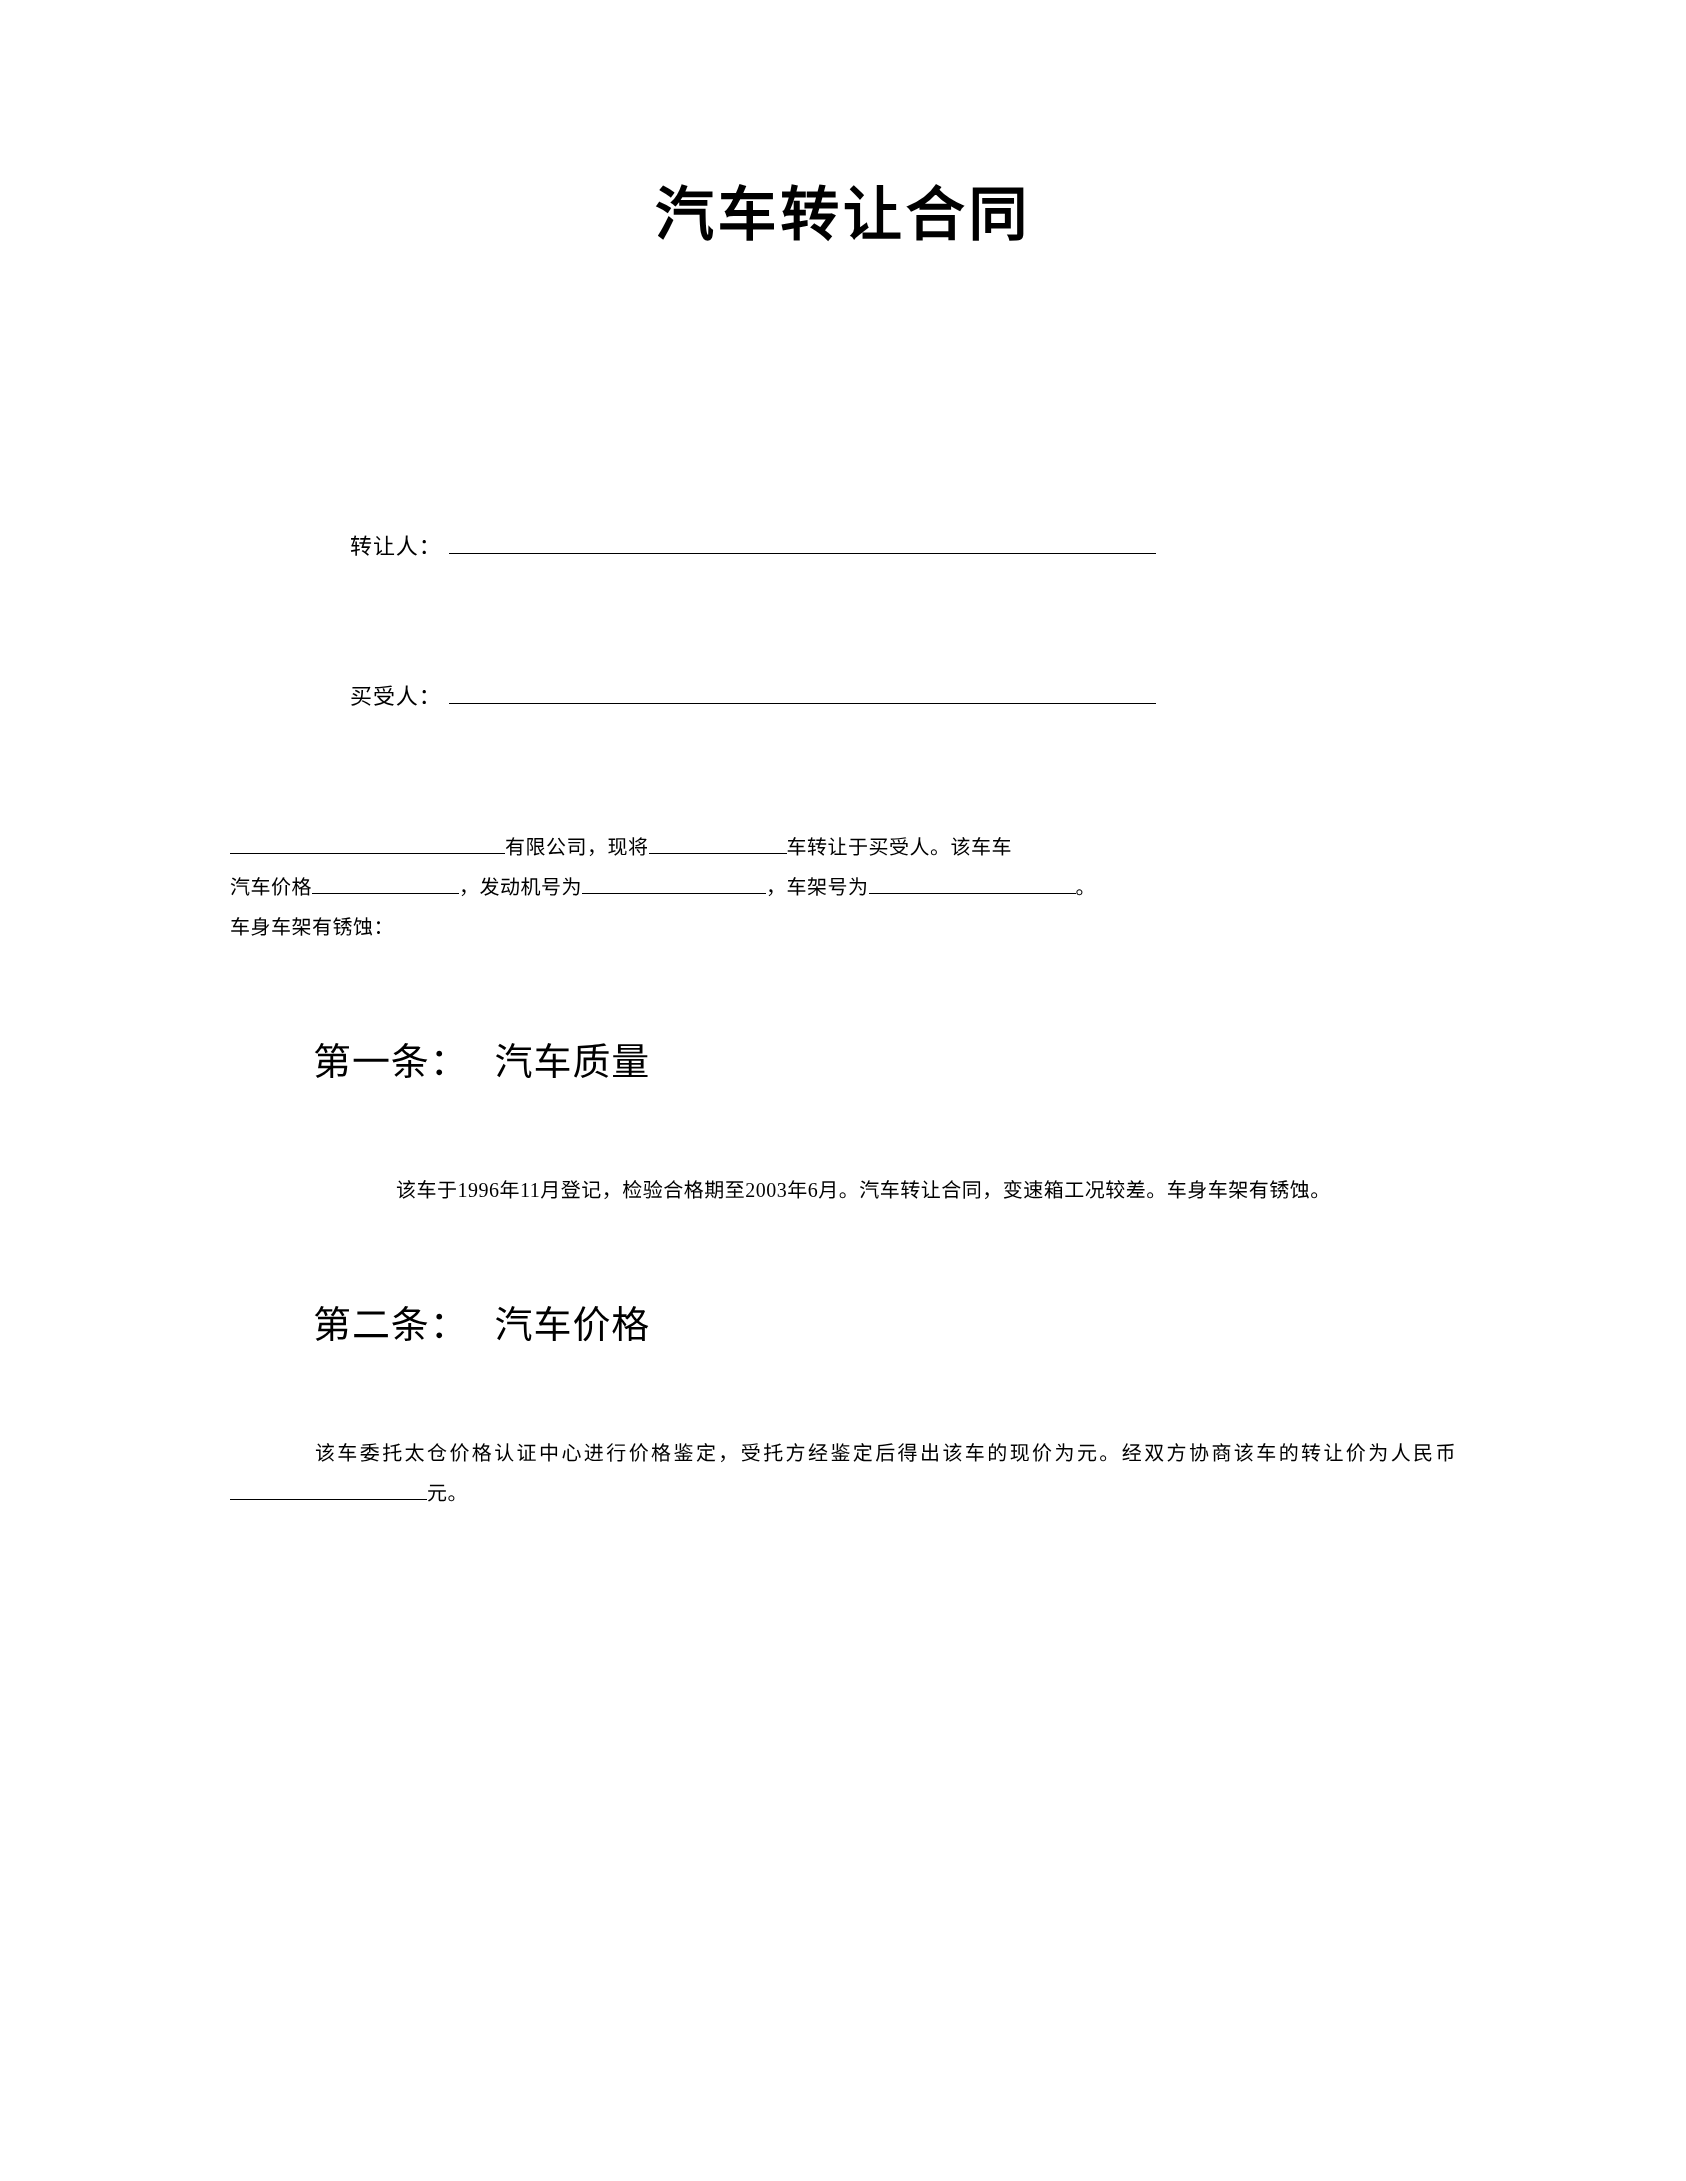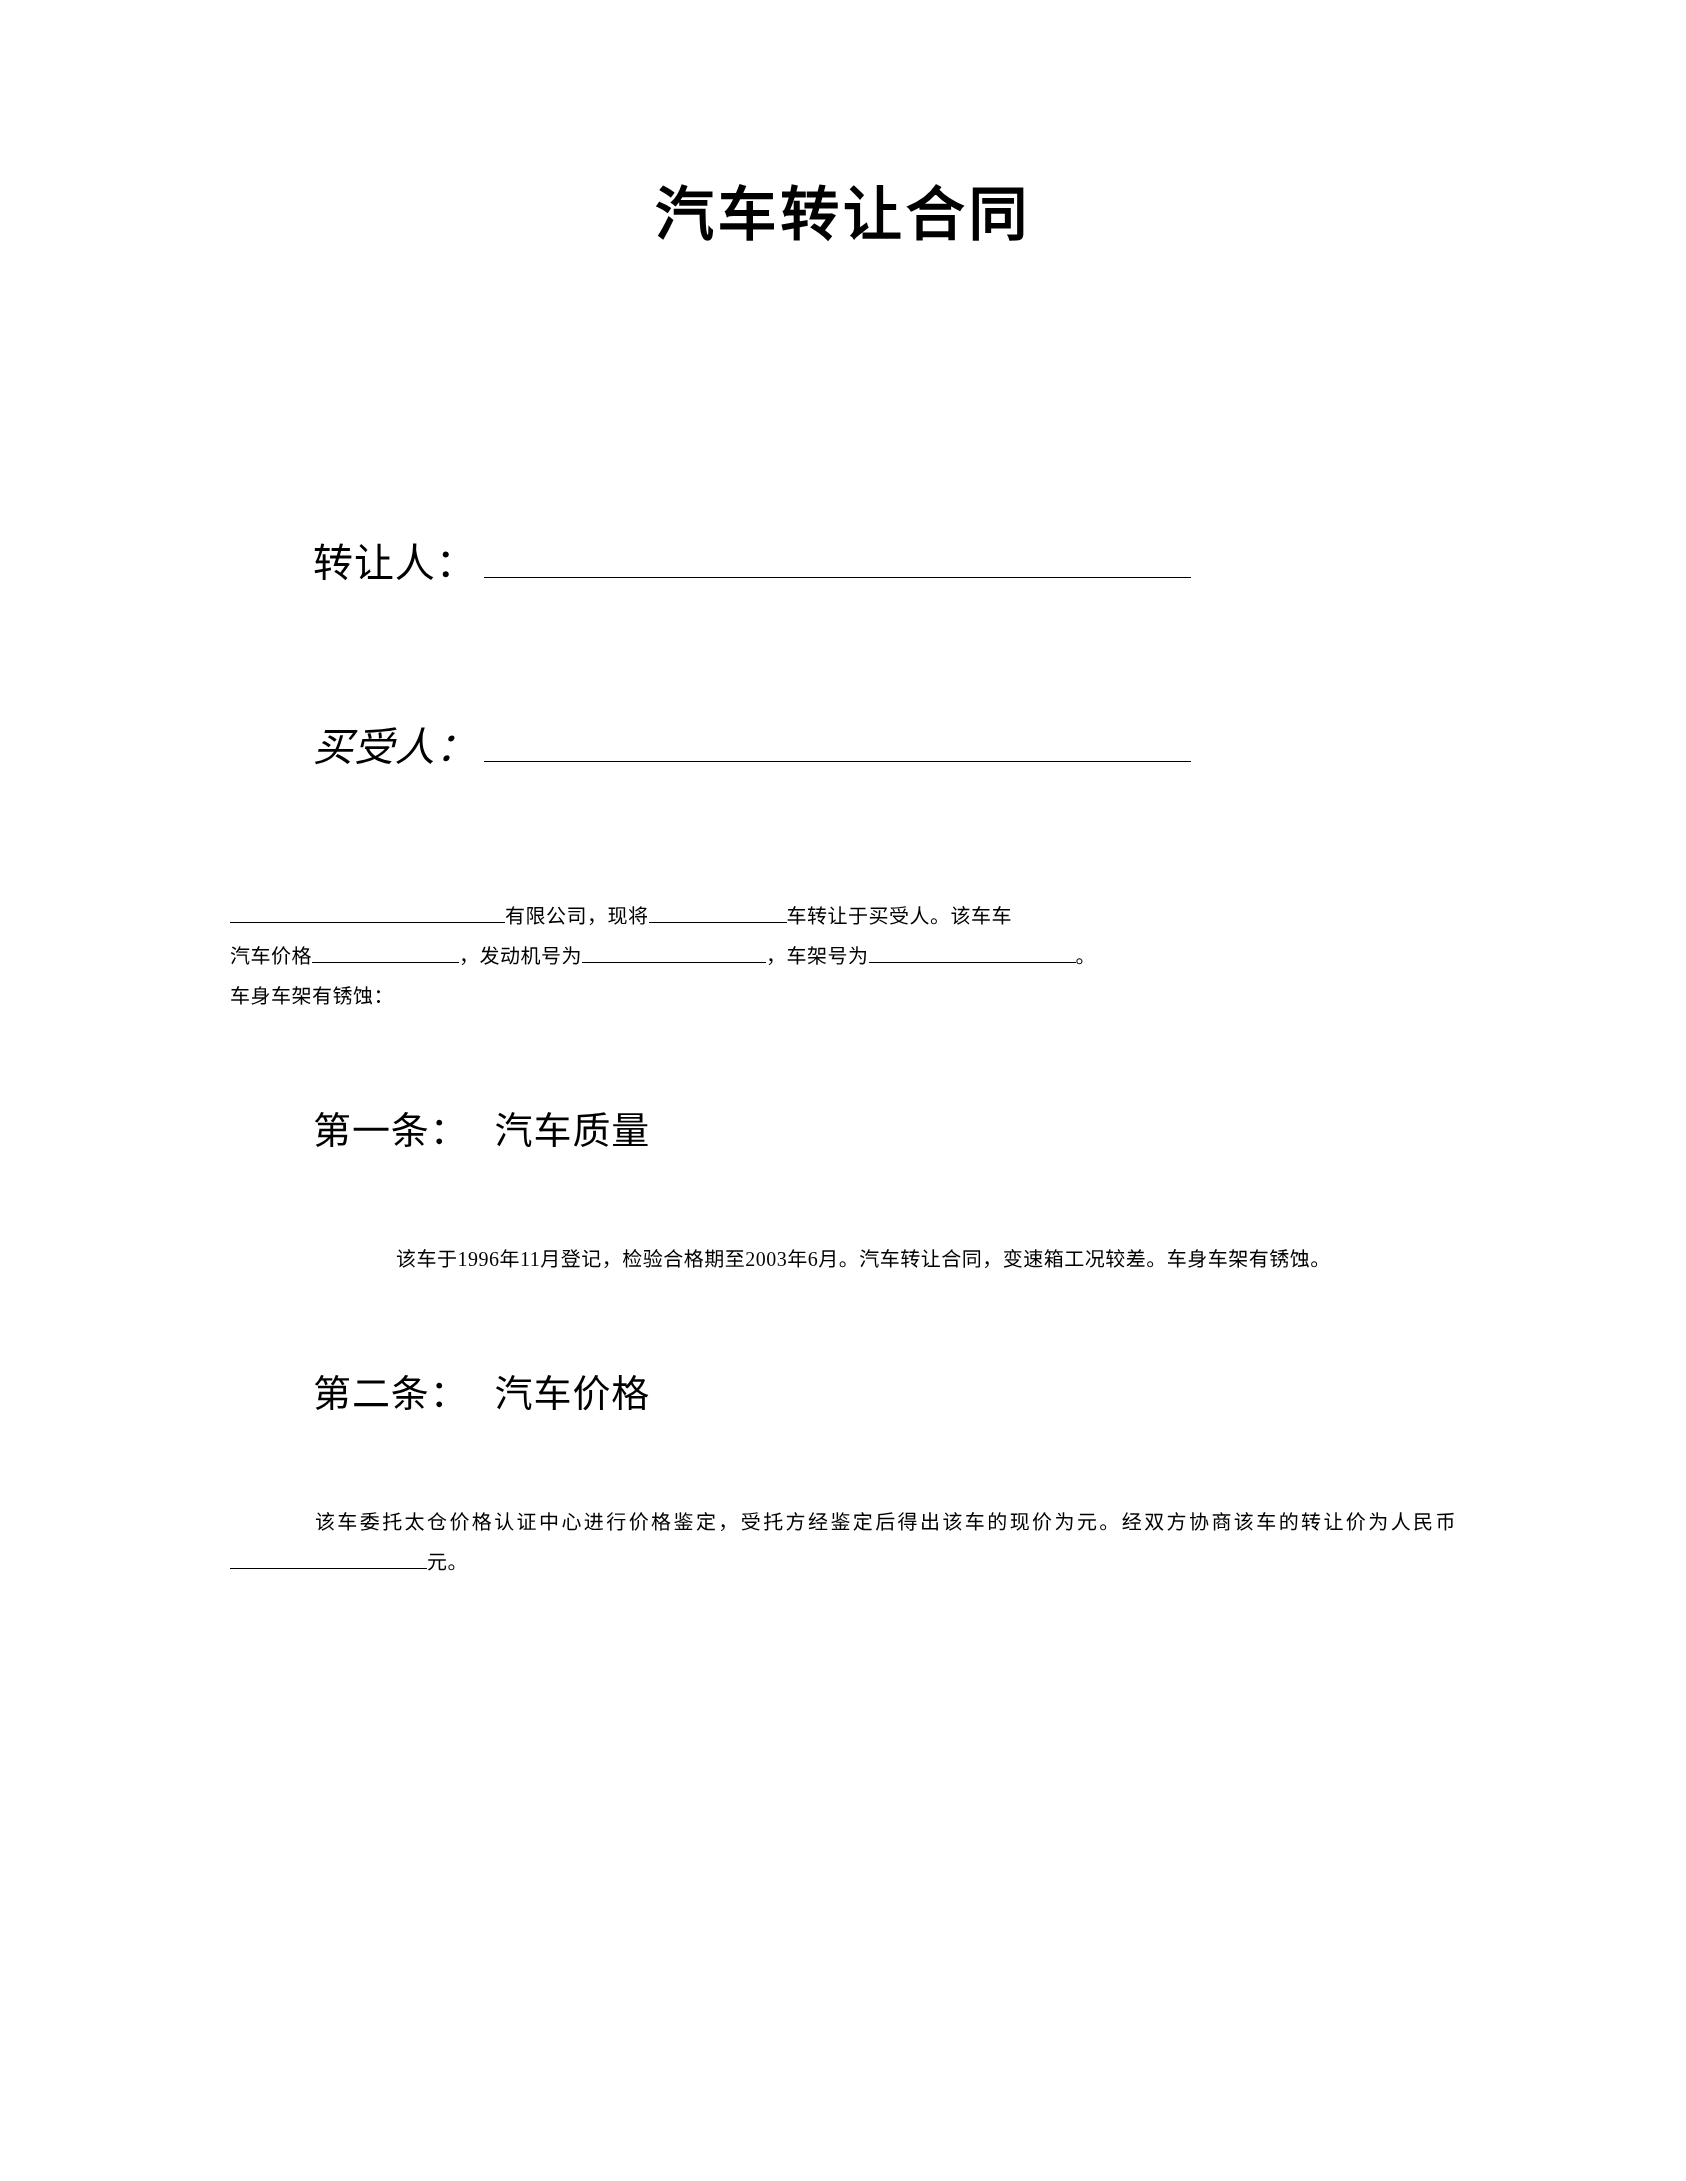--- a/index.html
+++ b/index.html
@@ -33,28 +33,27 @@
   }
   .content {
     padding: 0 230px 0 230px;
     box-sizing: border-box;
   }
   .party-block {
     margin-top: 275px;
   }
   .party-line {
     display: flex;
-    align-items: center;
-    font-size: 40px;
+    align-items: flex-start;
+    font-size: 22px;
     line-height: 1.9;
-    margin-left: 83px;
+    margin-left: 120px;
   }
   .party-line + .party-line {
     margin-top: 108px;
-    font-style: italic;
   }
   .party-label {
     white-space: nowrap;
     letter-spacing: 0.9px;
   }
   .rule {
     display: inline-block;
     border-bottom: 1.8px solid #000;
     height: 27.5px;
     flex: 0 0 auto;

